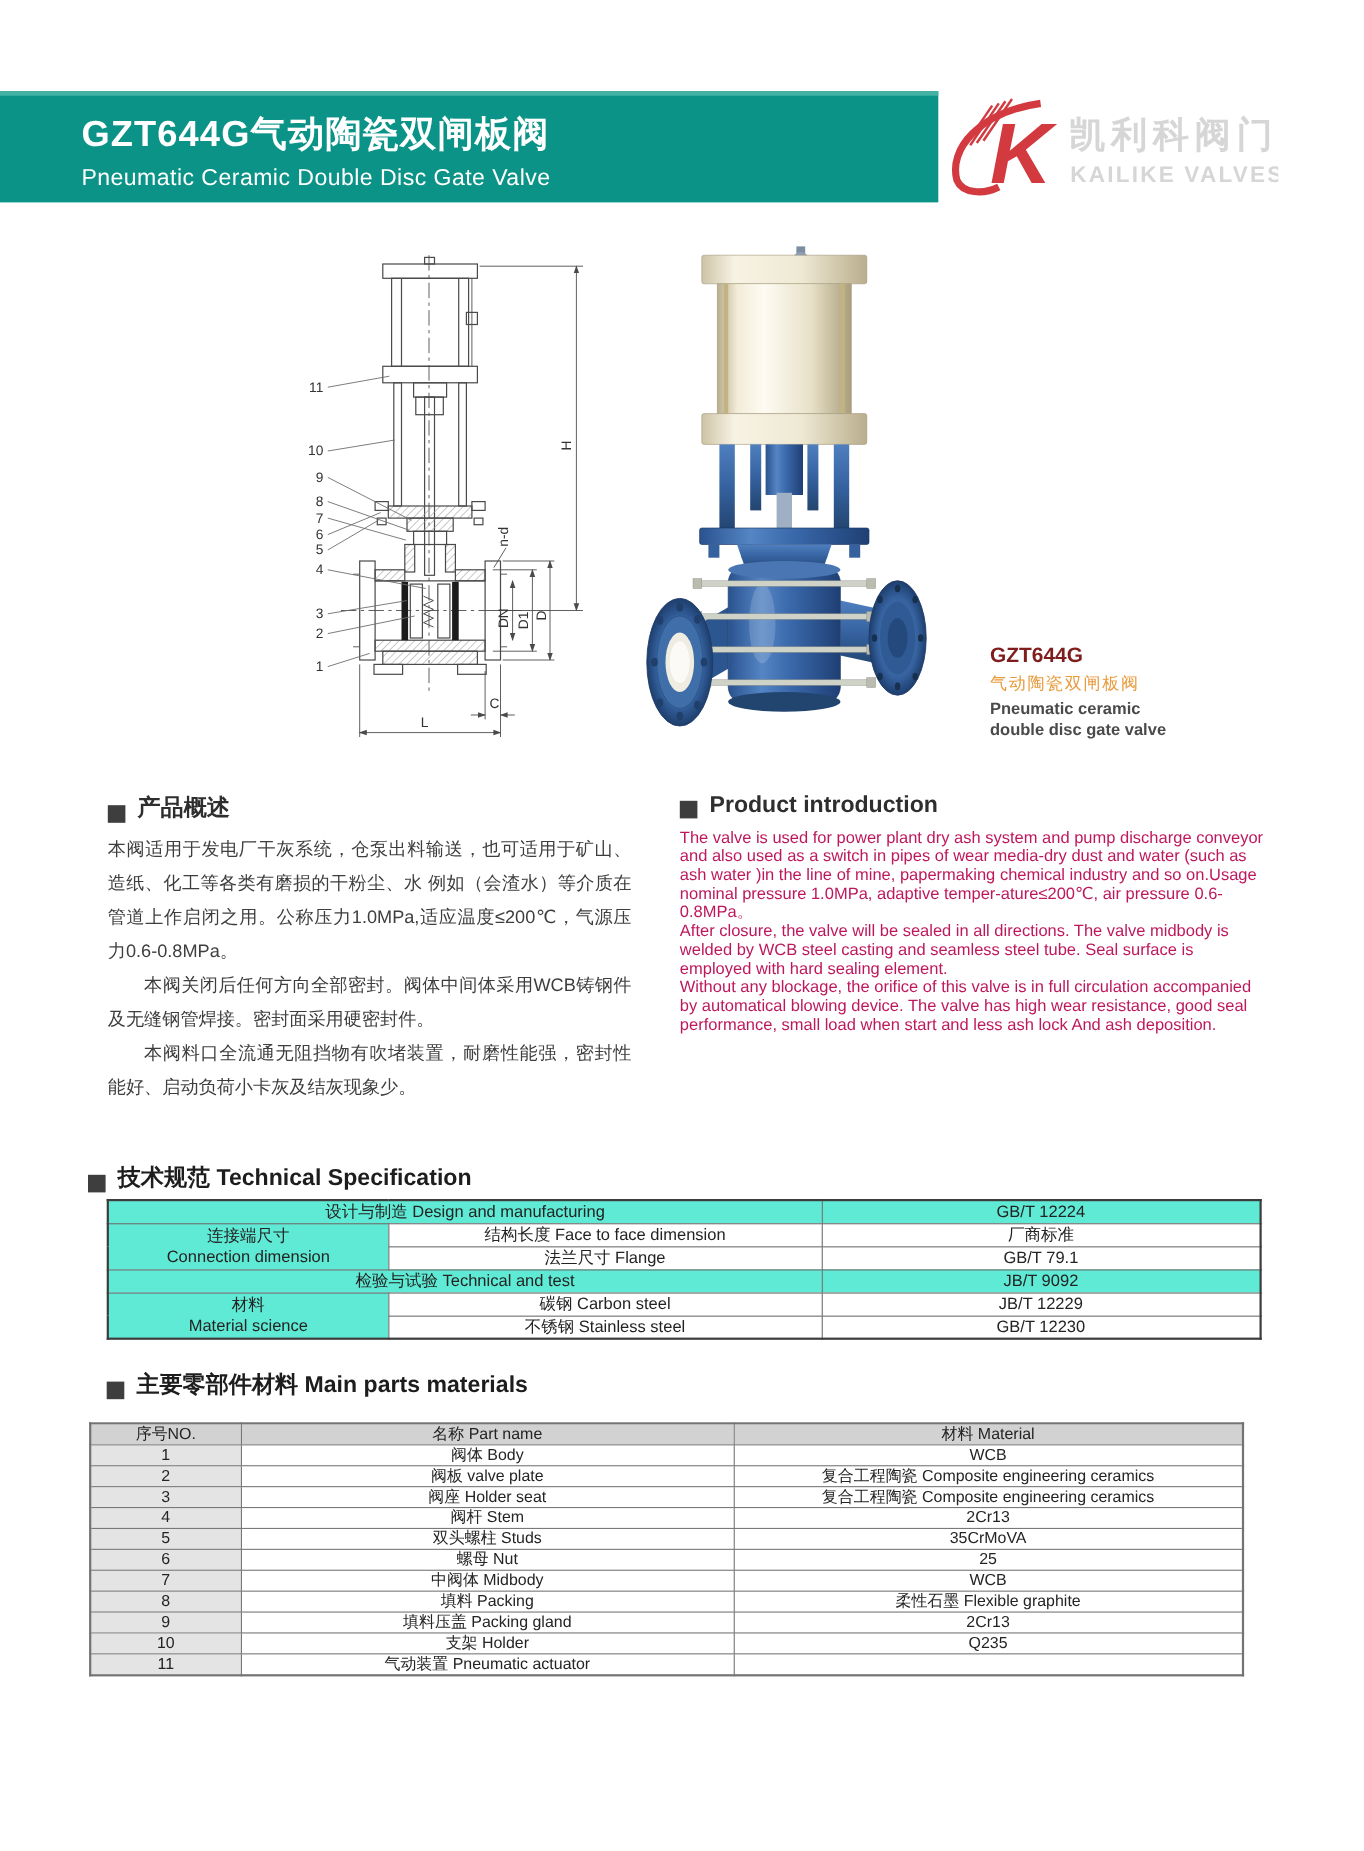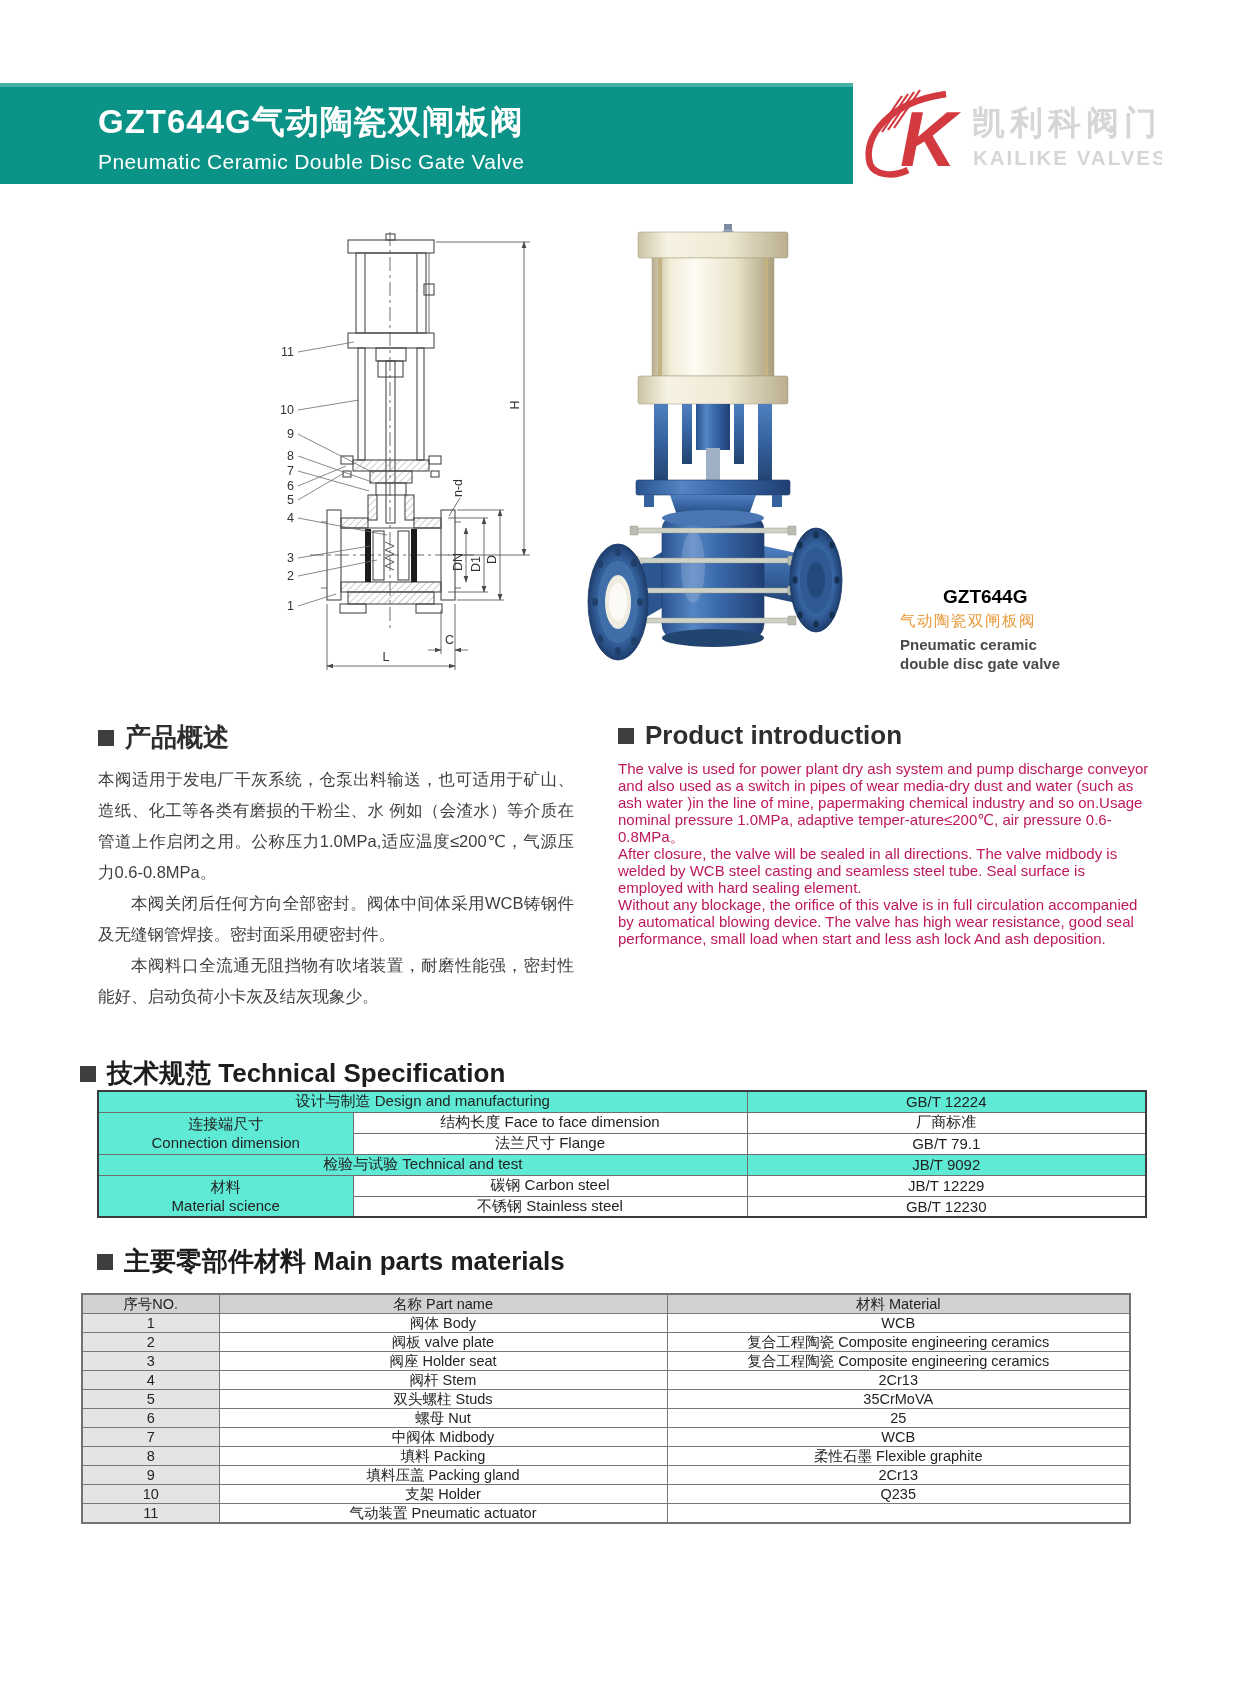--- a/index.html
+++ b/index.html
@@ -2,37 +2,37 @@
 <html><head>
 <meta charset="utf-8">
 <style>
   * { margin:0; padding:0; box-sizing:border-box; }
   html,body { width:1240px; height:1683px; background:#ffffff;
     font-family:"Liberation Sans","DejaVu Sans",sans-serif; position:relative; overflow:hidden; }
   .abs { position:absolute; }
 
   
   .banner { left:0; top:83px; width:853px; height:101px; background:#0a9386;
-    border-top:4px solid #43b1a3; padding:13px 0 0 98px; color:#fff; }
+    border-top:4px solid #43b1a3; padding:13px 0 0 74px; color:#fff; }
   .banner-title { font-size:33px; font-weight:bold; letter-spacing:1px; }
   .banner-sub { font-size:21px; margin-top:5px; letter-spacing:.4px; }
 
   .logo { left:850px; top:84px; width:312px; height:96px; }
 
   
   .drawing { left:248px; top:230px; width:312px; height:460px; }
   .photo { left:578px; top:222px; width:285px; height:445px; }
   .photo-caption { left:900px; top:586px; width:250px; }
-  .caption-model { font-size:19px; font-weight:bold; color:#000000;margin-left:43px; }
+  .caption-model { font-size:19px; font-weight:bold; color:#7f1d1d; }
   .caption-zh { font-size:15.5px; color:#e89a3c; letter-spacing:1.5px; margin-top:3px; }
   .caption-en { font-size:15px; color:#4a4a4a; line-height:19px; margin-top:3px;font-weight:bold; }
 
   
-  .sec-heading { font-weight:bold; color:#2e2e2e; font-size:26px;
-    display:flex; align-items:center; gap:11px; }
+  .sec-heading { font-weight:bold; color:#2e2e2e; font-size:21px;
+    display:flex; align-items:flex-end; gap:11px; }
   .sq { width:16px; height:16px; background:#3e3e3e; flex:0 0 auto; }
 
   
   .overview { left:98px; top:720px; width:476px; }
   .intro { left:618px; top:720px; width:534px; }
   .zh-text { margin-top:9px; }
   .zh-text p { font-size:16.5px; line-height:31px; color:#3e3e3e; text-align:justify; }
   .zh-text p.ind { text-indent:2em; }
   .en-text { margin-top:9px; }
   .en-text p { font-size:15px; line-height:17px; color:#be185d; }

